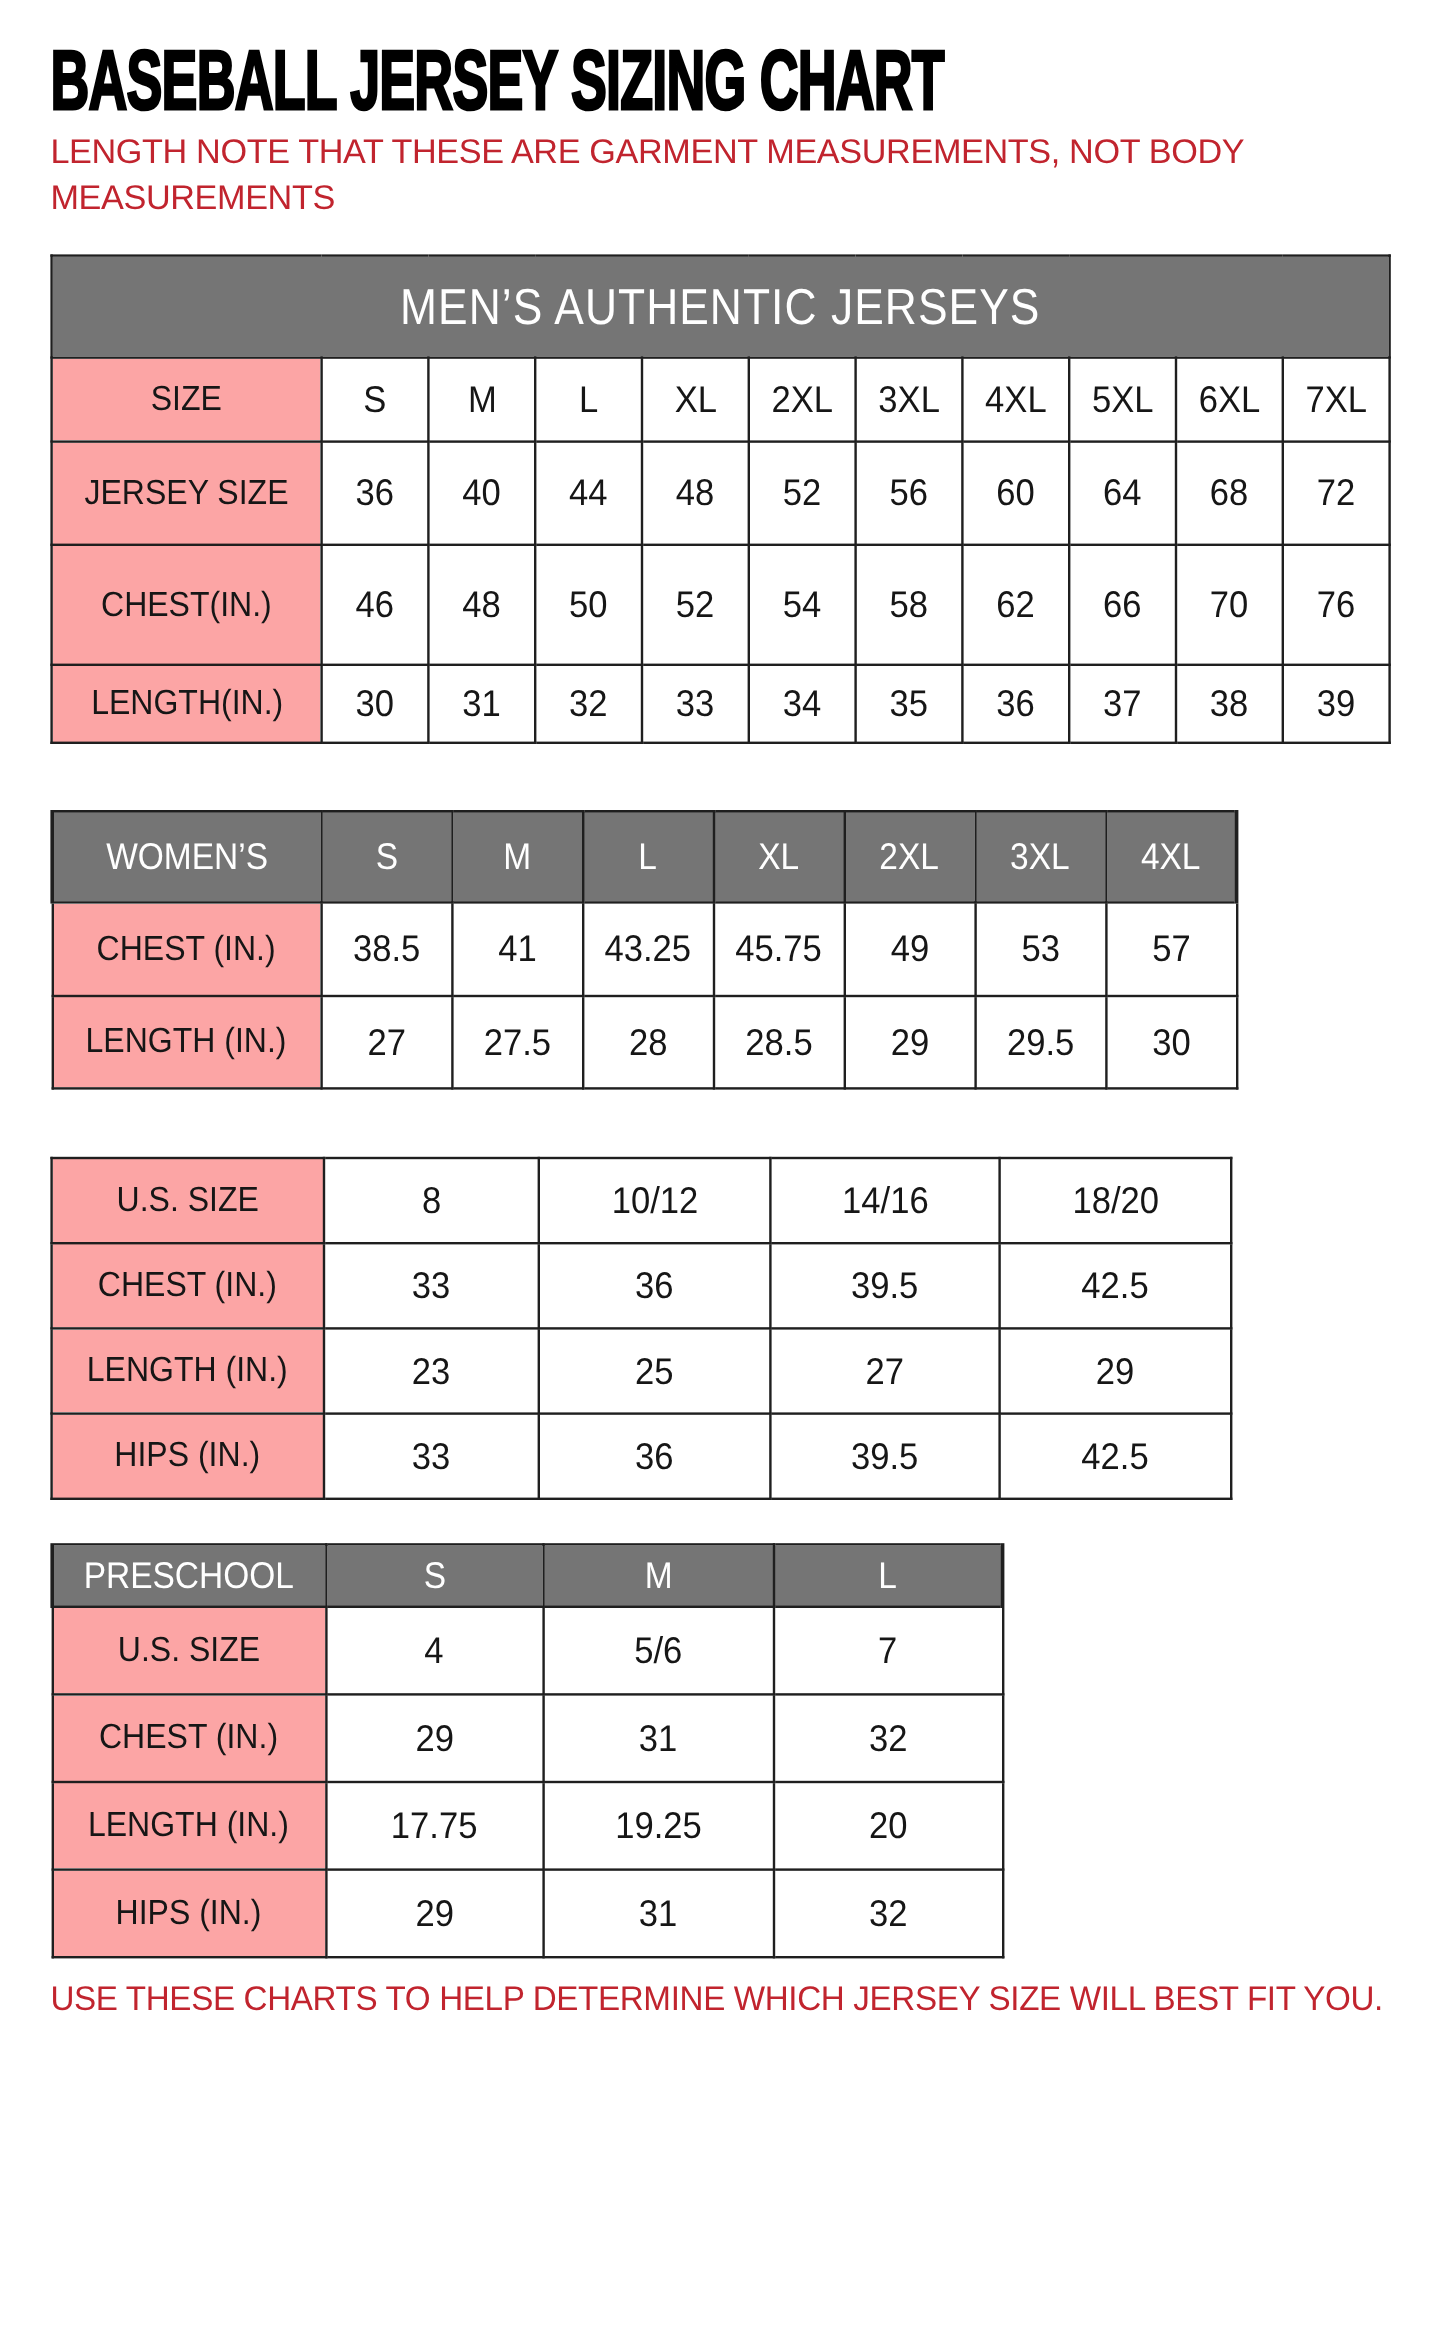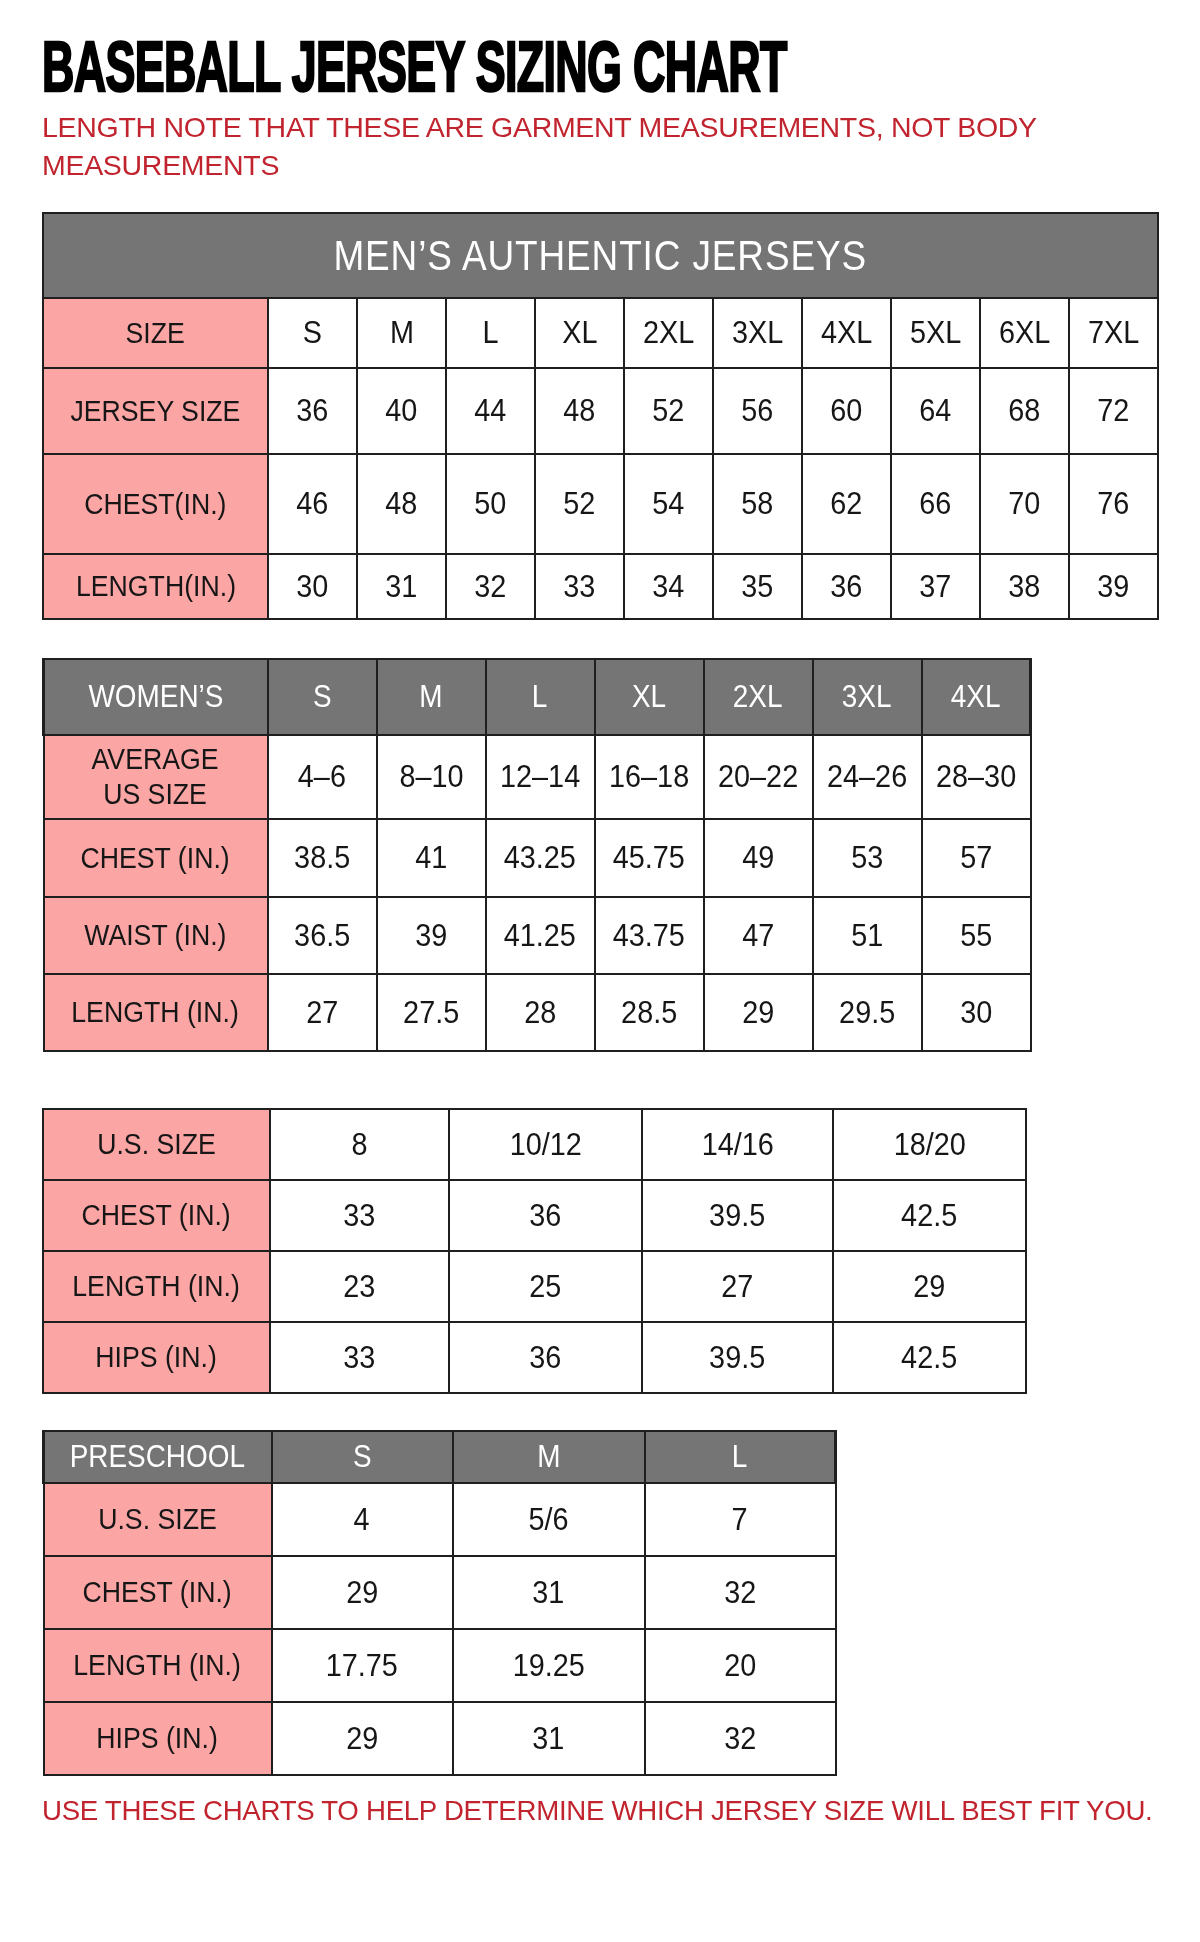--- a/index.html
+++ b/index.html
@@ -126,21 +126,21 @@
             <td class="value-cell"><span class="value-text">33</span></td>
             <td class="value-cell"><span class="value-text">34</span></td>
             <td class="value-cell"><span class="value-text">35</span></td>
             <td class="value-cell"><span class="value-text">36</span></td>
             <td class="value-cell"><span class="value-text">37</span></td>
             <td class="value-cell"><span class="value-text">38</span></td>
             <td class="value-cell"><span class="value-text">39</span></td>
           </tr>
         </tbody>
       </table>
-      <table class="size-table" style="margin-top: 38px;">
+      <table class="size-table" style="margin-top: 55px;">
         <colgroup>
           <col style="width: 224px;">
           <col style="width: 109px;">
           <col style="width: 109px;">
           <col style="width: 109px;">
           <col style="width: 109px;">
           <col style="width: 109px;">
           <col style="width: 109px;">
           <col style="width: 109px;">
         </colgroup>
@@ -148,52 +148,31 @@
           <tr style="height: 76px;">
             <td class="ghead-cell"><span class="ghead-text">WOMEN’S</span></td>
             <td class="ghead-cell"><span class="ghead-text">S</span></td>
             <td class="ghead-cell"><span class="ghead-text">M</span></td>
             <td class="ghead-cell"><span class="ghead-text">L</span></td>
             <td class="ghead-cell"><span class="ghead-text">XL</span></td>
             <td class="ghead-cell"><span class="ghead-text">2XL</span></td>
             <td class="ghead-cell"><span class="ghead-text">3XL</span></td>
             <td class="ghead-cell"><span class="ghead-text">4XL</span></td>
           </tr>
-          <tr style="height: 84px;">
-            <td class="label-cell"><span class="label-text">AVERAGE
-US SIZE</span></td>
-            <td class="value-cell"><span class="value-text">4–6</span></td>
-            <td class="value-cell"><span class="value-text">8–10</span></td>
-            <td class="value-cell"><span class="value-text">12–14</span></td>
-            <td class="value-cell"><span class="value-text">16–18</span></td>
-            <td class="value-cell"><span class="value-text">20–22</span></td>
-            <td class="value-cell"><span class="value-text">24–26</span></td>
-            <td class="value-cell"><span class="value-text">28–30</span></td>
-          </tr>
           <tr style="height: 78px;">
             <td class="label-cell"><span class="label-text">CHEST (IN.)</span></td>
             <td class="value-cell"><span class="value-text">38.5</span></td>
             <td class="value-cell"><span class="value-text">41</span></td>
             <td class="value-cell"><span class="value-text">43.25</span></td>
             <td class="value-cell"><span class="value-text">45.75</span></td>
             <td class="value-cell"><span class="value-text">49</span></td>
             <td class="value-cell"><span class="value-text">53</span></td>
             <td class="value-cell"><span class="value-text">57</span></td>
           </tr>
           <tr style="height: 77px;">
-            <td class="label-cell"><span class="label-text">WAIST (IN.)</span></td>
-            <td class="value-cell"><span class="value-text">36.5</span></td>
-            <td class="value-cell"><span class="value-text">39</span></td>
-            <td class="value-cell"><span class="value-text">41.25</span></td>
-            <td class="value-cell"><span class="value-text">43.75</span></td>
-            <td class="value-cell"><span class="value-text">47</span></td>
-            <td class="value-cell"><span class="value-text">51</span></td>
-            <td class="value-cell"><span class="value-text">55</span></td>
-          </tr>
-          <tr style="height: 77px;">
             <td class="label-cell"><span class="label-text">LENGTH (IN.)</span></td>
             <td class="value-cell"><span class="value-text">27</span></td>
             <td class="value-cell"><span class="value-text">27.5</span></td>
             <td class="value-cell"><span class="value-text">28</span></td>
             <td class="value-cell"><span class="value-text">28.5</span></td>
             <td class="value-cell"><span class="value-text">29</span></td>
             <td class="value-cell"><span class="value-text">29.5</span></td>
             <td class="value-cell"><span class="value-text">30</span></td>
           </tr>
         </tbody>

